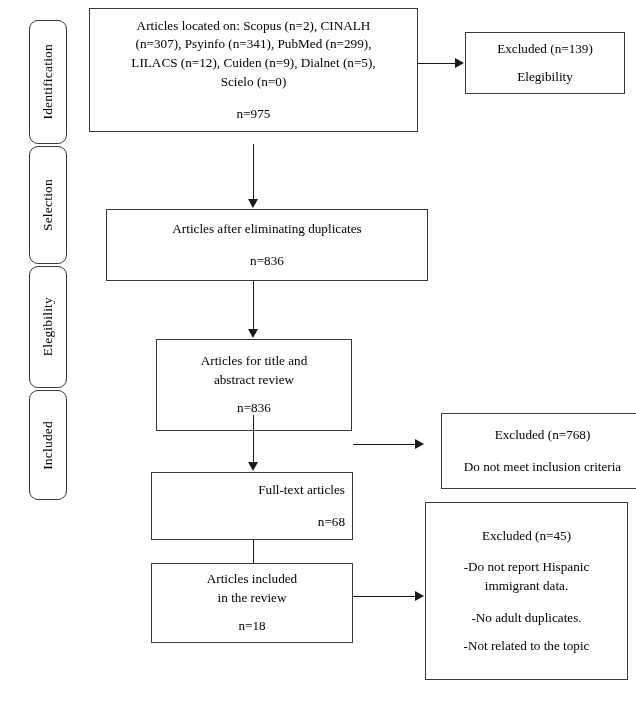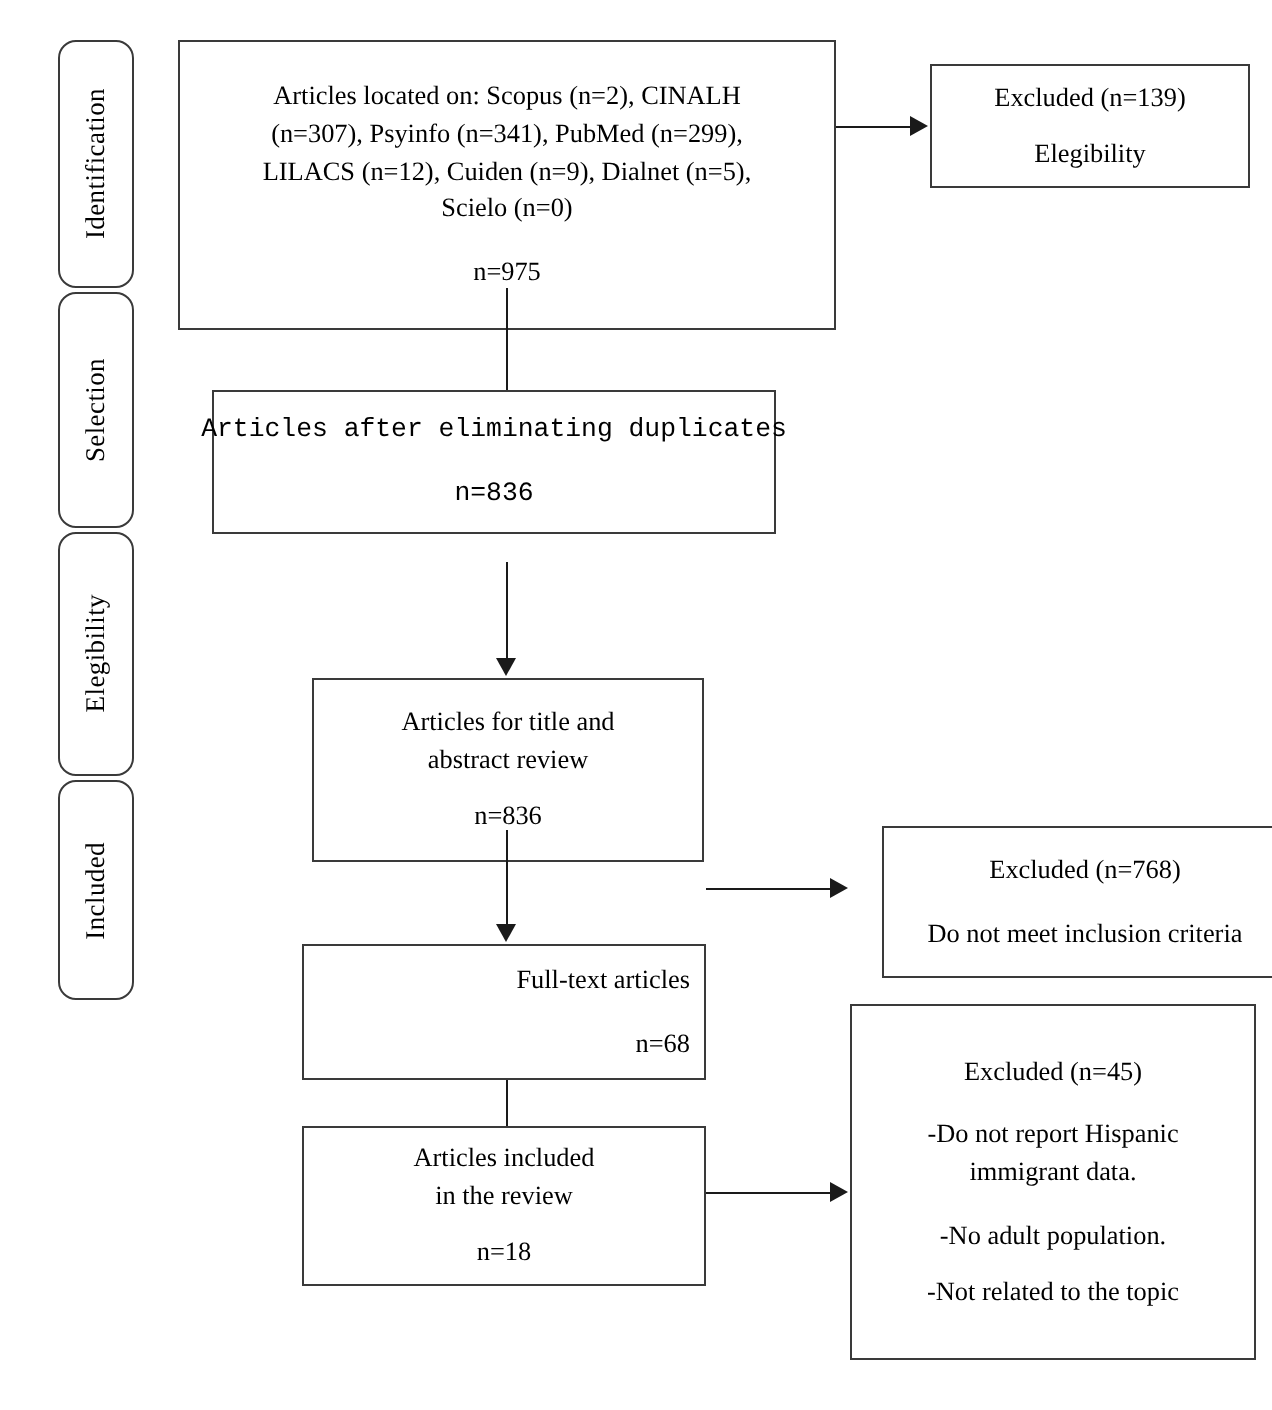--- a/index.html
+++ b/index.html
@@ -107,42 +107,42 @@
   </div>
 
   <div class="stage-tab" style="left:29px; top:266px; width:38px; height:122px;">
     <span class="stage-label">Elegibility</span>
   </div>
 
   <div class="stage-tab" style="left:29px; top:390px; width:38px; height:110px;">
     <span class="stage-label">Included</span>
   </div>
 
-  <div class="node" style="left:89px; top:20px; width:329px; height:145px;">
+  <div class="node" style="left:89px; top:8px; width:329px; height:124px;">
     <div class="line">Articles located on: Scopus (n=2), CINALH</div>
     <div class="line">(n=307), Psyinfo (n=341), PubMed (n=299),</div>
     <div class="line">LILACS (n=12), Cuiden (n=9), Dialnet (n=5),</div>
     <div class="line">Scielo (n=0)</div>
     <div class="gap"></div>
     <div class="line">n=975</div>
   </div>
 
   <div class="node" style="left:465px; top:32px; width:160px; height:62px;align-items:center;">
     <div class="line">Excluded (n=139)</div>
     <div class="gap-sm"></div>
     <div class="line">Elegibility</div>
   </div>
 
   <div class="conn-h" style="left:418px; top:63px; width:38px;"></div>
   <div class="arrow-right" style="left:455px; top:58px;"></div>
 
   <div class="conn-v" style="left:253px; top:144px; height:56px;"></div>
   <div class="arrow-down" style="left:248px; top:199px;"></div>
 
-  <div class="node" style="left:106px; top:195px; width:282px; height:72px;font-family:Liberation Mono, monospace;">
+  <div class="node" style="left:106px; top:209px; width:322px; height:72px;">
     <div class="line">Articles after eliminating duplicates</div>
     <div class="gap"></div>
     <div class="line">n=836</div>
   </div>
 
   <div class="conn-v" style="left:253px; top:281px; height:49px;"></div>
   <div class="arrow-down" style="left:248px; top:329px;"></div>
 
   <div class="node" style="left:156px; top:339px; width:196px; height:92px;">
     <div class="line">Articles for title and</div>
@@ -181,18 +181,18 @@
 
   <div class="conn-h" style="left:353px; top:596px; width:63px;"></div>
   <div class="arrow-right" style="left:415px; top:591px;"></div>
 
   <div class="node" style="left:425px; top:502px; width:203px; height:178px;">
     <div class="line">Excluded (n=45)</div>
     <div class="gap"></div>
     <div class="line">-Do not report Hispanic</div>
     <div class="line">immigrant data.</div>
     <div class="gap"></div>
-    <div class="line">-No adult population.</div>
+    <div class="line">-No adult duplicates.</div>
     <div class="gap-sm"></div>
     <div class="line">-Not related to the topic</div>
   </div>
 
 </div>
 
 </body></html>

